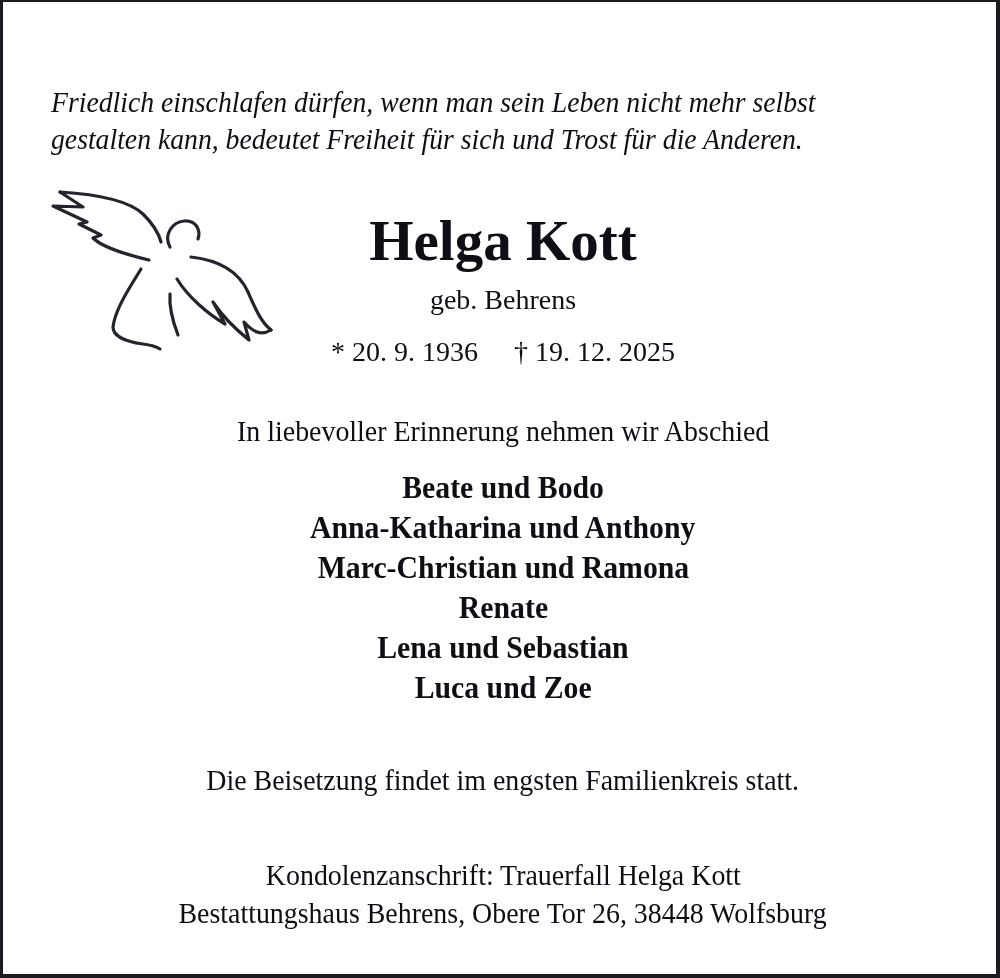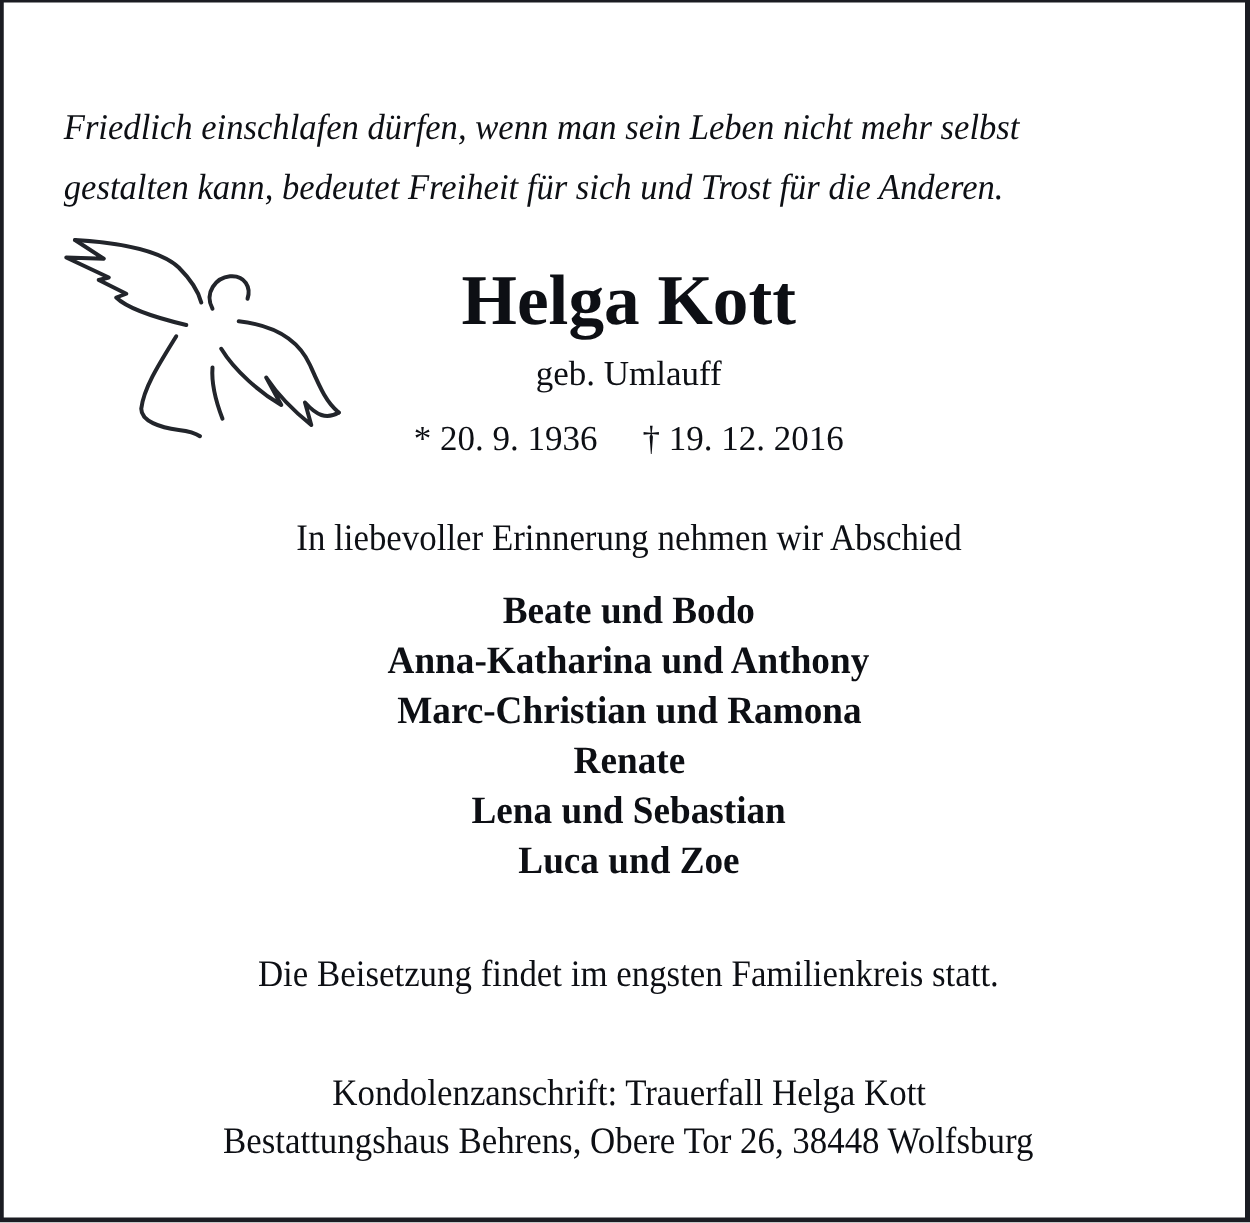--- a/index.html
+++ b/index.html
@@ -44,21 +44,21 @@
   }
 </style>
 </head>
 <body>
 
 <div class="frame">
 
   <div class="txt quote" style="top:86px;">
     <span>Friedlich einschlafen dürfen, wenn man sein Leben nicht mehr selbst</span>
   </div>
-  <div class="txt quote" style="top:134px;">
+  <div class="txt quote" style="top:123px;">
     <span>gestalten kann, bedeutet Freiheit für sich und Trost für die Anderen.</span>
   </div>
 
   <svg class="angel" viewBox="40 180 240 180" fill="none" stroke="#22252b" stroke-width="3.2" stroke-linecap="round" stroke-linejoin="round">
 
     <path d="M57,190 C90,192 125,198 140,212 C150,222 156,232 158,240"></path>
     <path d="M57,190 L80,205 L50,204 L84,220 L76,222 L98,233 L90,236 C100,246 125,253 146,258"></path>
 
     <path d="M167,245 C160,232 170,220 181,219 C193,218 198,228 195,237"></path>
 
@@ -67,29 +67,29 @@
 
     <path d="M138,267 C125,288 112,308 110,325 C110,335 125,340 140,342 C148,343 154,345 157,347"></path>
 
     <path d="M167,292 C166,305 170,320 175,333"></path>
   </svg>
 
   <div class="txt name" style="top:210px;">
     <span>Helga Kott</span>
   </div>
   <div class="txt sub" style="top:284px;">
-    <span>geb. Umlauff</span>
+    <span>geb. Behrens</span>
   </div>
   <div class="txt dates" style="top:336px;">
     <span>
       <span>*</span>
       <span>20. 9. 1936</span>
       <span class="gap"></span>
       <span>†</span>
-      <span>19. 12. 2016</span>
+      <span>19. 12. 2025</span>
     </span>
   </div>
 
   <div class="txt intro" style="top:414px;">
     <span>In liebevoller Erinnerung nehmen wir Abschied</span>
   </div>
 
   <div class="txt family" style="top:470px;">
     <span>Beate und Bodo</span>
   </div>

